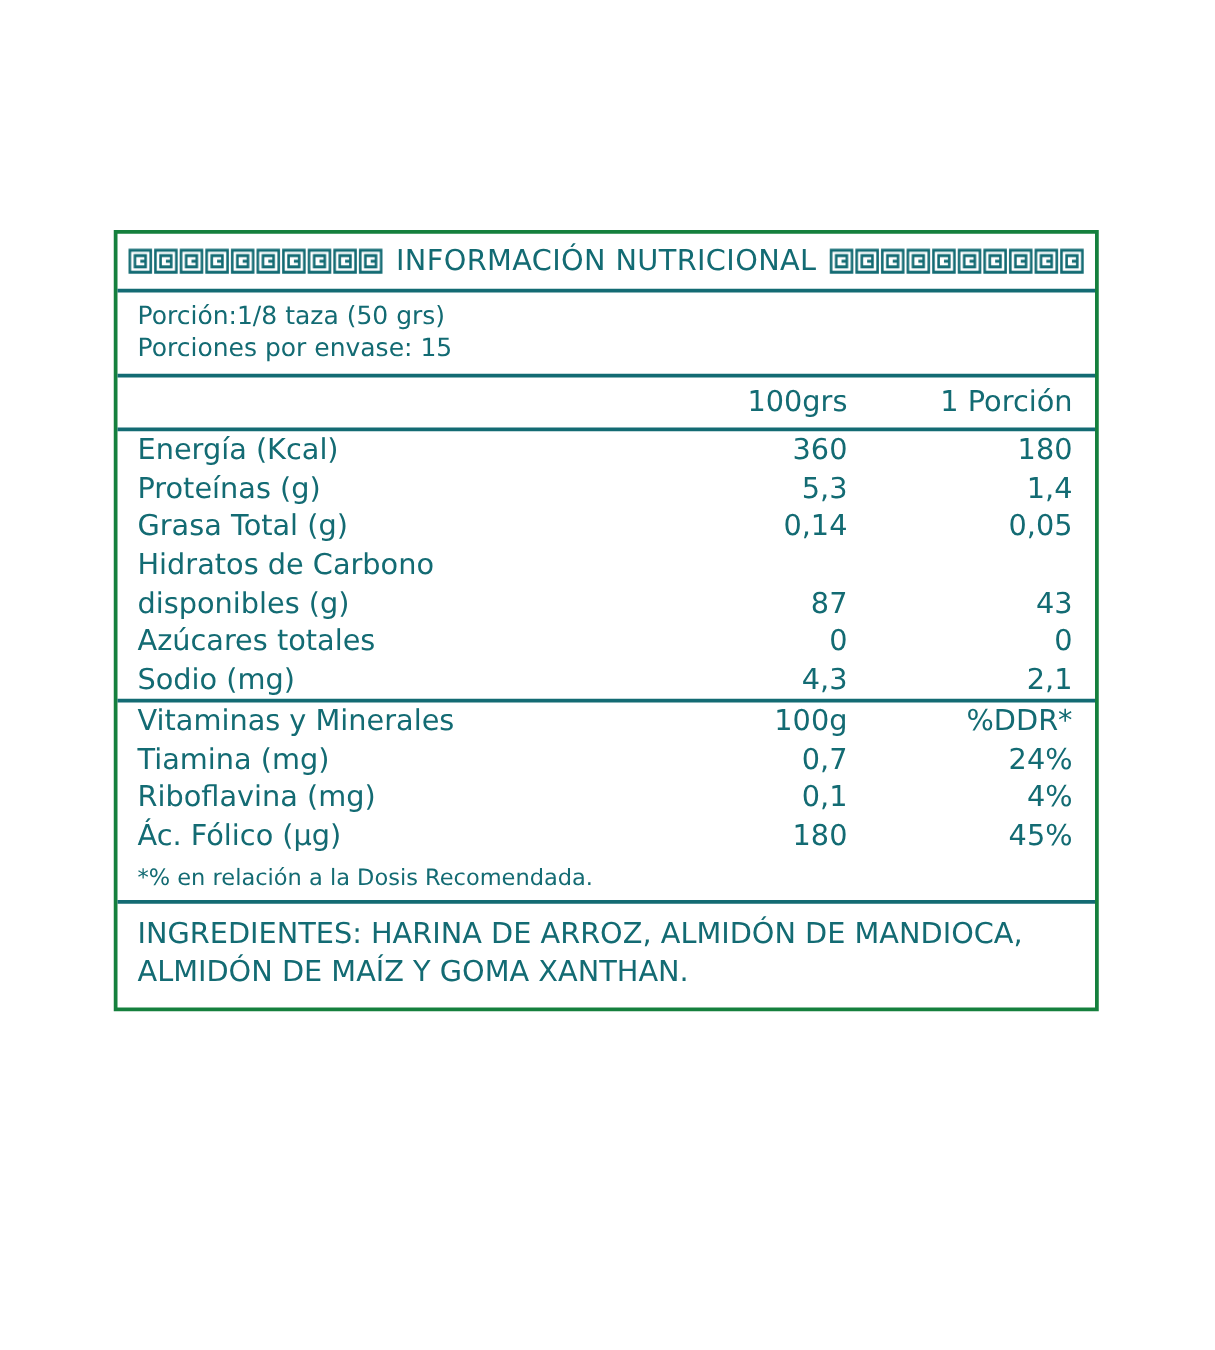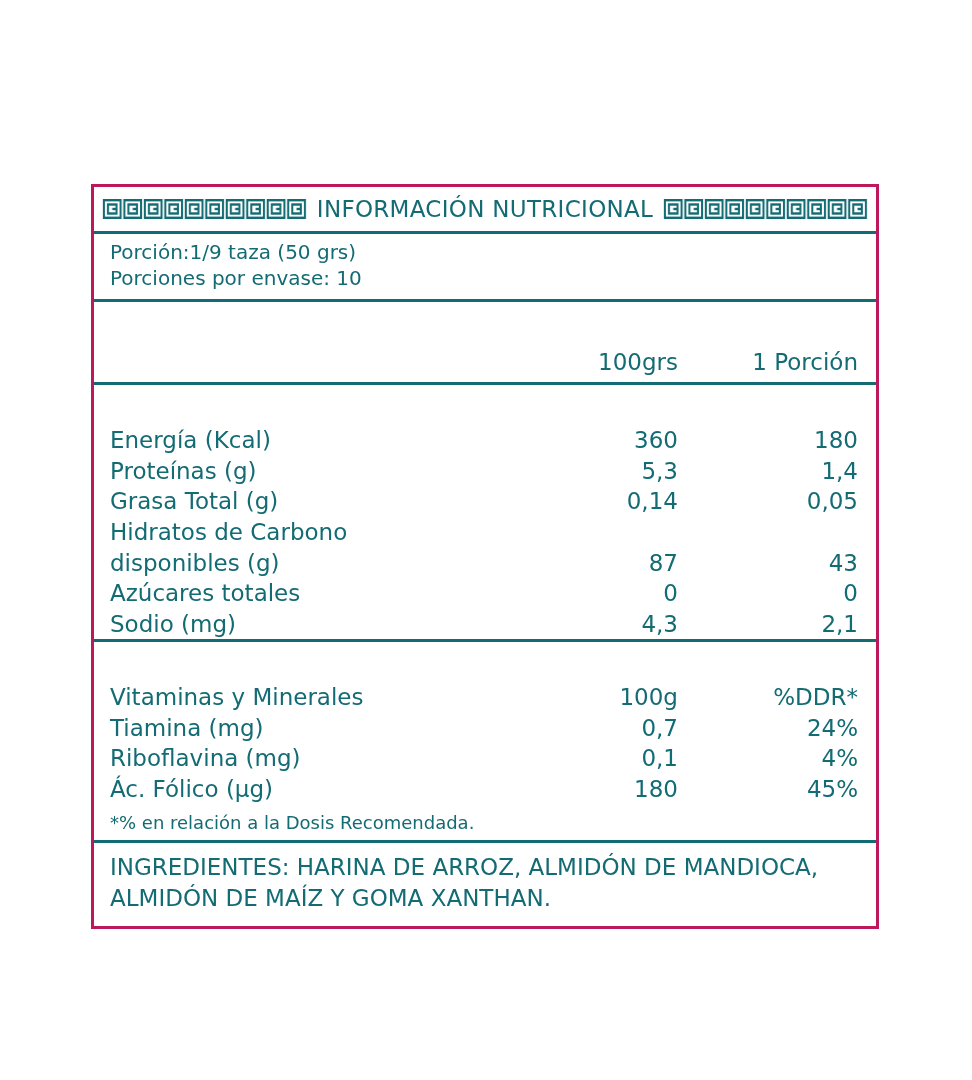--- a/index.html
+++ b/index.html
@@ -14,21 +14,21 @@
     color: #136b73;
     position: relative;
     overflow: hidden;
   }
 
   .panel {
     position: absolute;
     left: 91px;
     top: 184px;
     width: 788px;
-    border: 3px solid #be185d;
+    border: 3px solid #15803d;
     box-sizing: border-box;
     background: #ffffff;
   }
 
   
   .title-row {
     display: flex;
     align-items: center;
     height: 44px;
     padding: 0 8px;
@@ -60,21 +60,20 @@
     font-size: 20px;
     line-height: 1.28;
   }
   .portion-block div { white-space: nowrap; }
 
   
   table {
     width: 100%;
     border-collapse: collapse;
     font-size: 23px;
-    margin-top: 40px;
   }
   td, th {
     padding: 0;
     font-weight: normal;
     vertical-align: top;
   }
   .col-name  { width: 56%; text-align: left;  padding-left: 16px; }
   .col-v1    { width: 22%; text-align: right; padding-right: 26px; }
   .col-v2    { width: 22%; text-align: right; padding-right: 18px; }
 
@@ -130,22 +129,22 @@
     <div class="meander">
       <svg viewBox="0 0 240 22" preserveAspectRatio="none" xmlns="http://www.w3.org/2000/svg">
         <rect x="0" y="0" width="240" height="22" fill="url(#mk1)"></rect>
       </svg>
     </div>
   </div>
 
   <div class="rule"></div>
 
   <div class="portion-block">
-    <div>Porción:1/9 taza (50 grs)</div>
-    <div>Porciones por envase: 10</div>
+    <div>Porción:1/8 taza (50 grs)</div>
+    <div>Porciones por envase: 15</div>
   </div>
 
   <div class="rule"></div>
 
   <table>
     <tbody>
         <tr class="head-row">
       <td class="col-name"></td>
       <td class="col-v1">100grs</td>
       <td class="col-v2">1 Porción</td>

